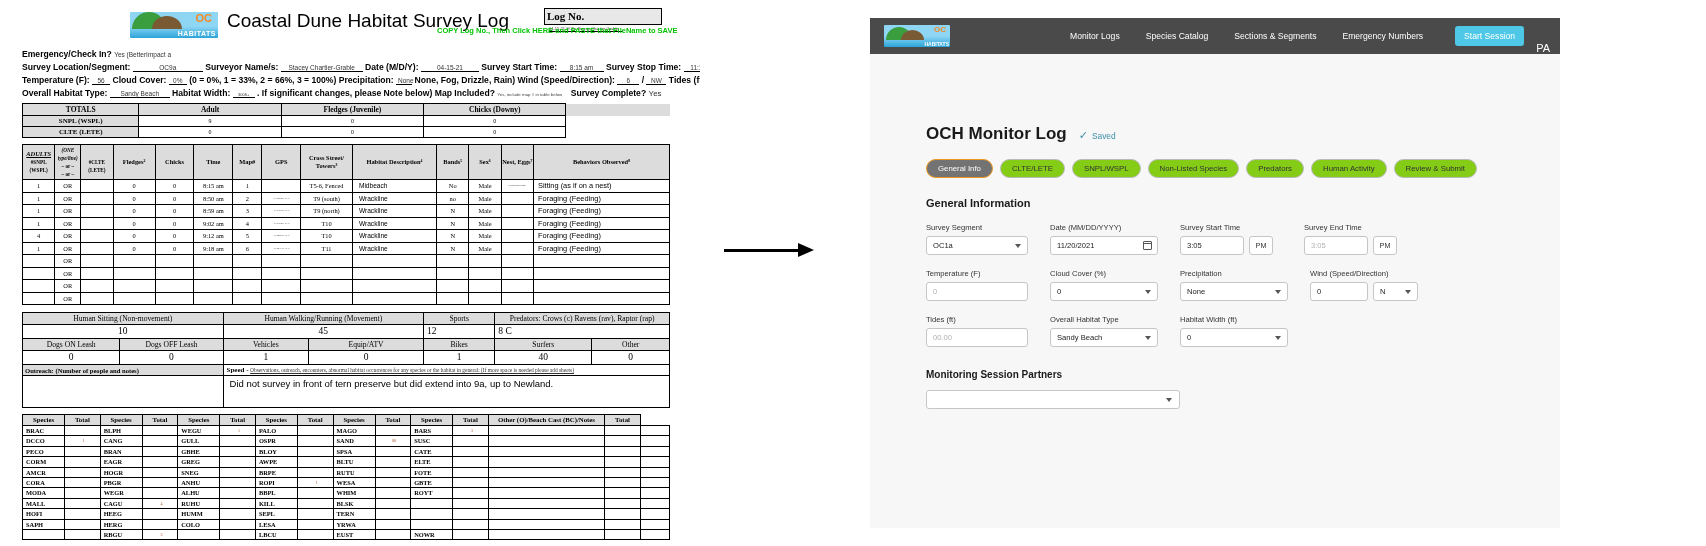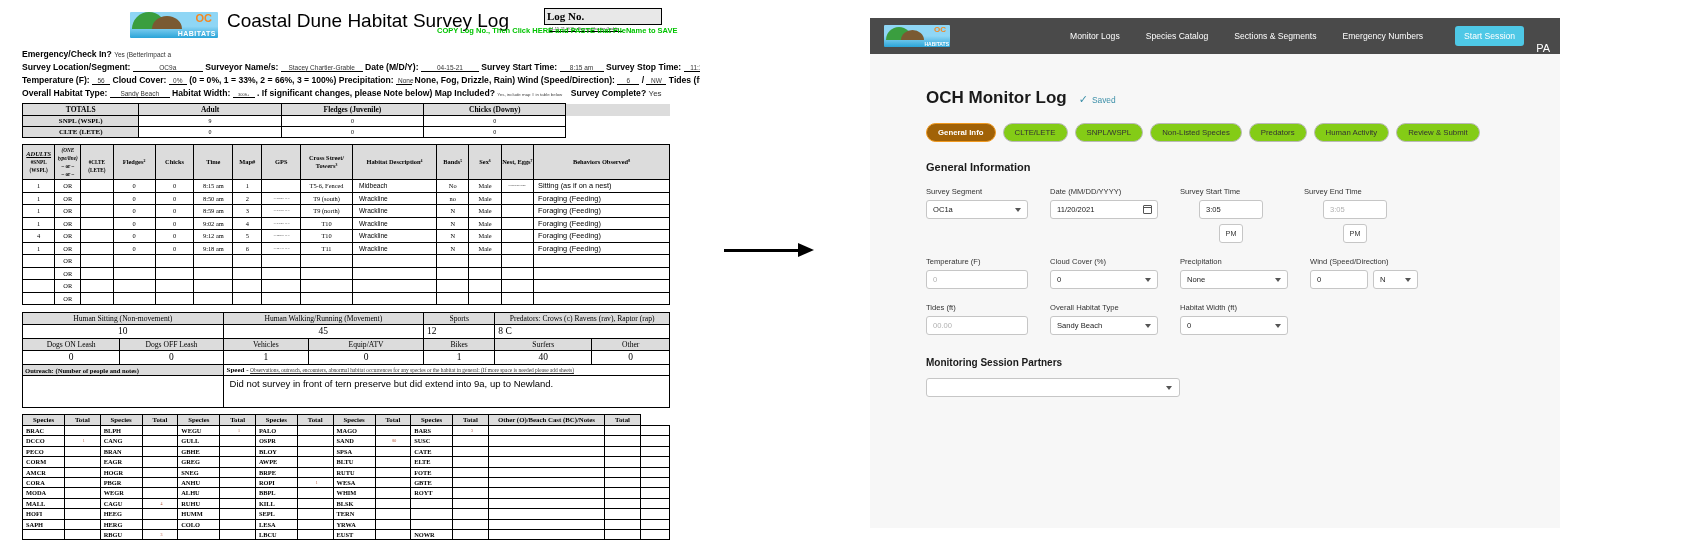--- a/index.html
+++ b/index.html
@@ -141,54 +141,54 @@
   #navlogo .hab{position:absolute;right:1px;bottom:0;color:#fff;font:700 5px "Liberation Sans",sans-serif;}
   .navlinks{ display:flex; align-items:center; gap:26px; margin-left:120px; }
   .navlink{ color:#fff; font:400 8.6px "Liberation Sans",sans-serif; cursor:pointer; white-space:nowrap;}
   .navright{ position:absolute; right:10px; display:flex; align-items:center; gap:12px; }
   #start-session{
     background:#4ec8e6; color:#fff; border:none; border-radius:3px;
     font:400 8.6px "Liberation Sans",sans-serif; padding:5px 9px; cursor:pointer; white-space:nowrap;
   }
   #avatar{ color:#fff; font:400 11px "Liberation Sans",sans-serif;margin-top:24px; }
 
-  #content{ padding:34px 0 0 56px; }
+  #content{ padding:34px 0 0 56px;margin-top:36px; }
   #page-title-row{ display:flex; align-items:baseline; gap:12px; }
   #page-title{ font:700 17px "Liberation Sans",sans-serif; color:#1a1a1a; }
   #saved{ display:flex; align-items:center; gap:4px; color:#3c8fa8; font:400 8.4px "Liberation Sans",sans-serif; }
   #saved .chk{ color:#3c8fa8; font-size:11px; }
 
   #tabs{ display:flex; gap:7px; margin-top:15px; }
   .tab{
     border:1px solid #b9b9b9; border-radius:11px; background:#84cc16;
     color:#333; font:400 7.8px "Liberation Sans",sans-serif;
     padding:4px 11px; cursor:pointer; white-space:nowrap;
   }
-  .tab.active{ background:#a16207; border-color:#f0991f; color:#fff; font-weight:700; }
+  .tab.active{ background:#737373; border-color:#f0991f; color:#fff; font-weight:400; }
 
   #section-title{ margin-top:19px; font:700 11px "Liberation Sans",sans-serif; color:#1a1a1a; }
 
   .fields{ display:flex; gap:22px; margin-top:14px; }
   .field{ width:102px; }
   .field.wide{ width:108px; }
   .flabel{ font:400 7.6px "Liberation Sans",sans-serif; color:#333; margin-bottom:4px; white-space:nowrap; }
   .ctrl{
     height:19px; border:1px solid #c6c6c6; border-radius:3px; background:#fff;
     display:flex; align-items:center; padding:0 6px;
     font:400 7.6px "Liberation Sans",sans-serif; color:#222; position:relative;
   }
   .ctrl.ph{ color:#b0b0b0; }
   .ctrl .caret{
     position:absolute; right:6px; width:0;height:0;
     border-left:3px solid transparent; border-right:3px solid transparent;
     border-top:4px solid #555;
   }
   .ctrl .cal{ position:absolute; right:5px; width:9px; height:9px; border:1px solid #555; border-radius:1px;}
   .ctrl .cal:before{content:"";position:absolute;left:-1px;top:1px;width:9px;height:1px;background:#555;}
-  .timebox{ display:flex; gap:5px; align-items:center;flex-direction:column; }
+  .timebox{ display:flex; gap:5px; align-items:center; }
   .ampm{
     height:19px; min-width:24px; border:1px solid #c6c6c6; border-radius:3px; background:#fff;
     display:flex; align-items:center; justify-content:center;
     font:400 7.2px "Liberation Sans",sans-serif; color:#333; padding:0 5px;
   }
   .splitrow{ display:flex; gap:5px; }
   .splitrow .ctrl.num{ width:58px; }
   .splitrow .ctrl.dir{ width:45px; }
 
   #partners-title{ margin-top:22px; font:700 10px "Liberation Sans",sans-serif; color:#1a1a1a; }

